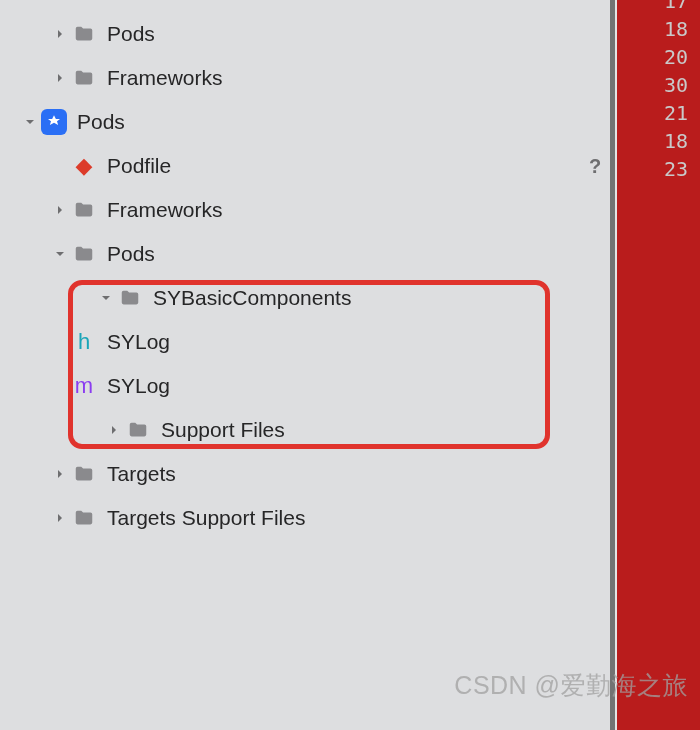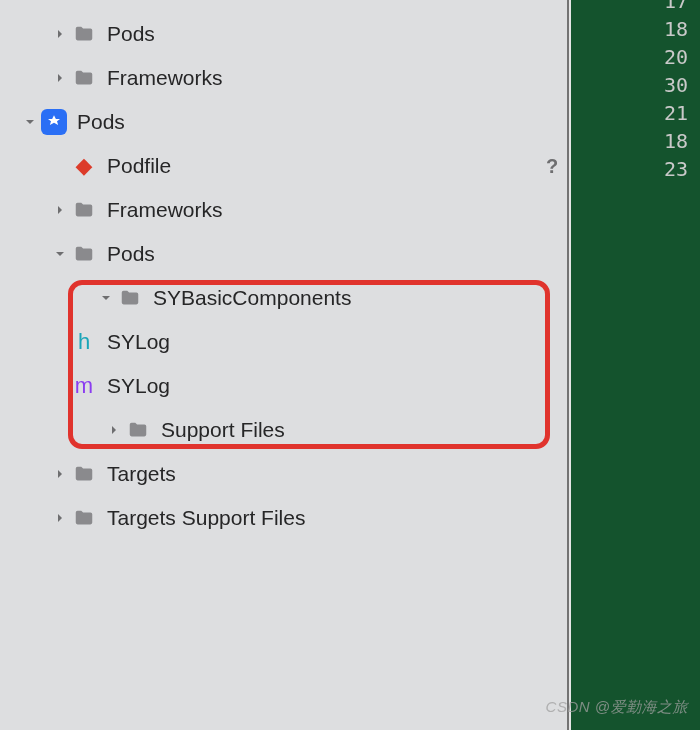--- a/index.html
+++ b/index.html
@@ -6,23 +6,23 @@
   body {
     font-family: -apple-system, "Helvetica Neue", Arial, sans-serif;
     width: 700px;
     height: 730px;
     background: #fff;
     position: relative;
     overflow: hidden;
   }
   .main { display: flex; height: 100%; }
   .sidebar {
-    width: 569px;
+    width: 615px;
     background: #dddee0;
-    border-right: 2px solid #737373;
+    border-right: 5px solid #737373;
     padding-top: 0;
     height: 100%;
     position: relative;
   }
   .tree { padding-top: 12px; }
   .row {
     display: flex;
     align-items: center;
     height: 44px;
     font-size: 21px;
@@ -66,41 +66,40 @@
     top: 280px;
     width: 482px;
     height: 169px;
     border: 5px solid #e0332d;
     border-radius: 14px;
     pointer-events: none;
   }
 
   .gutter {
     flex: 1;
-    background: #14532d;
+    background: #b91c1c;
     border-left: 2px solid #e5e5e5;
     padding-top: 0;
     font-family: "SF Mono", Menlo, monospace;
     font-size: 20px;
     color: #c9c9c9;
     text-align: right;
     padding-right: 12px;
     line-height: 28px;
   }
   .gutter-inner { position: relative; top: -13px; }
 
   .watermark {
     position: absolute;
     right: 12px;
-    bottom: 13px;
+    bottom: 28px;
     color: rgba(160,160,160,0.75);
-    font-size: 15px;
+    font-size: 25px;
     letter-spacing: 0.5px;
     pointer-events: none;
-    font-style: italic;
   }
 
   .app-icon {
     width: 26px; height: 26px;
     background: #2a6ff5;
     border-radius: 6px;
     display:flex;align-items:center;justify-content:center;
   }
   .ruby-icon { color:#dc3b2a; font-size:22px; }
   .h-icon   { color:#1aa5b8; font-size:22px; font-family: "SF Pro", sans-serif; font-weight:400; }

